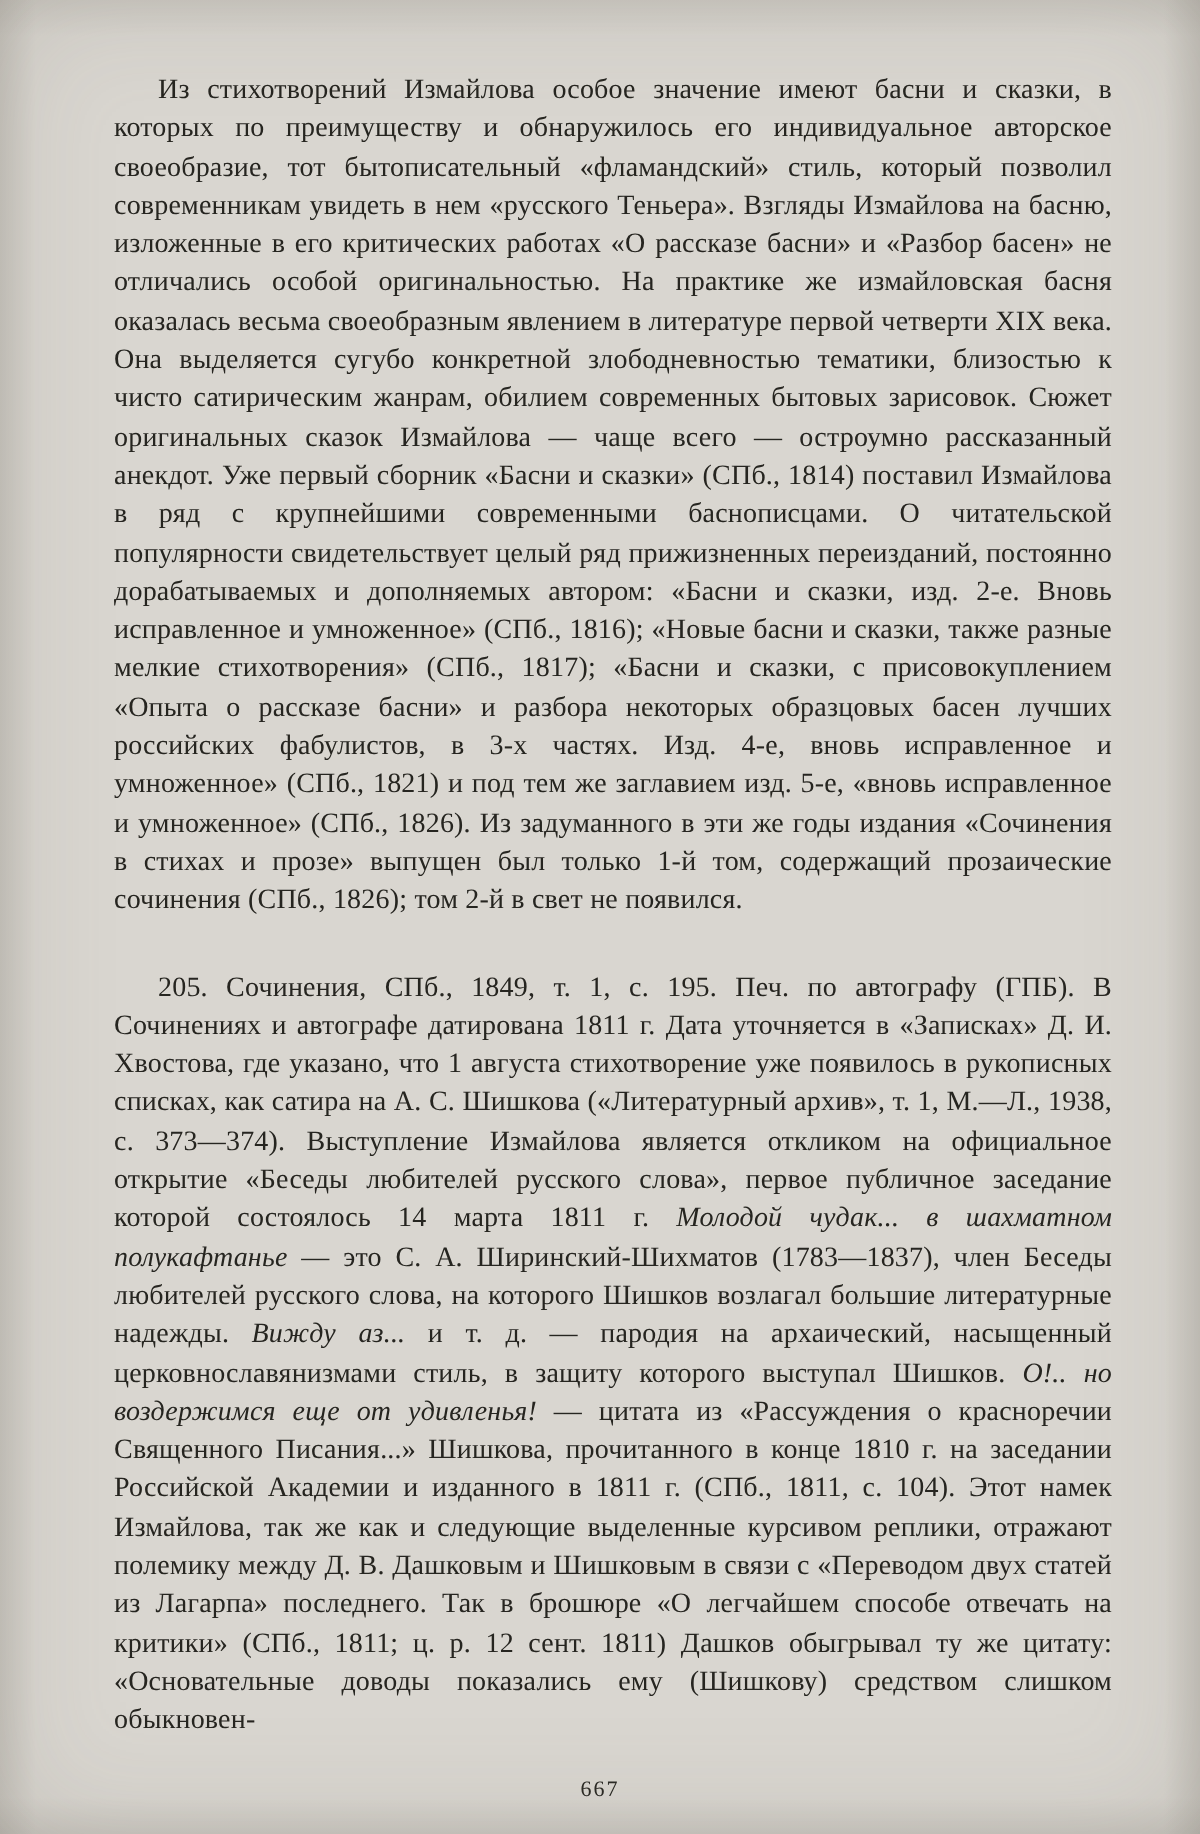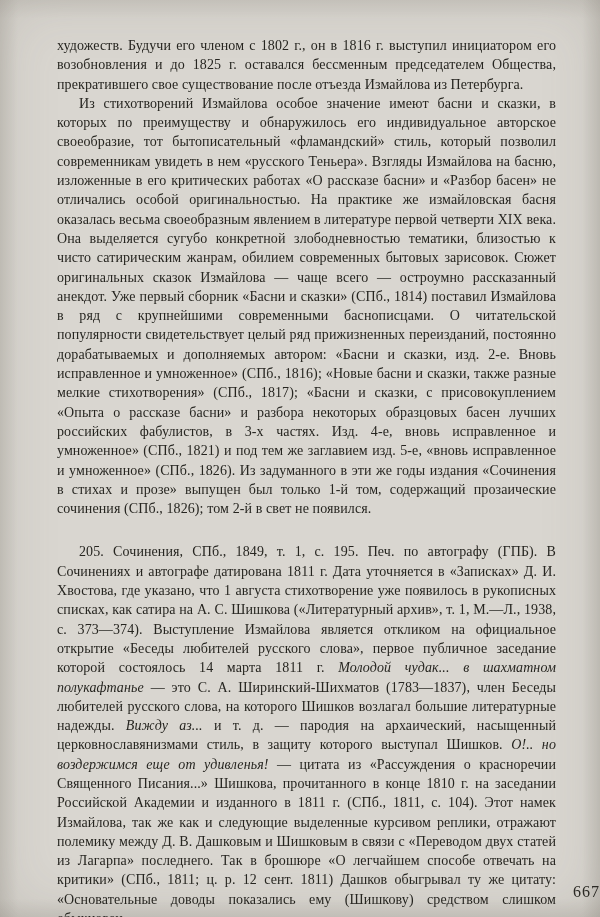--- a/index.html
+++ b/index.html
@@ -36,29 +36,28 @@
     padding: 0;
   }
   .para.indent { text-indent: 22px; font-family: Liberation Serif, serif; }
   .para.spaced { margin-top: 24px; }
   .italic { font-style: italic; }
   .page-number {
     position: absolute;
     bottom: 16px;
     left: 0;
     width: 100%;
-    text-align: right;
-    font-size: 16px;
+    text-align: center;
+    font-size: 11px;
     letter-spacing: 1px;
     color: #2b2a25;
   }
 </style>
 </head>
 <body>
 
 <div class="page">
   <div class="text-block" id="text-block">
-      <p class="para"><span>художеств. Будучи его членом с 1802 г., он в 1816 г. выступил инициатором его возобновления и до 1825 г. оставался бессменным председателем Общества, прекратившего свое существование после отъезда Измайлова из Петербурга.</span></p>
       <p class="para indent"><span>Из стихотворений Измайлова особое значение имеют басни и сказки, в которых по преимуществу и обнаружилось его индивидуальное авторское своеобразие, тот бытописательный «фламандский» стиль, который позволил современникам увидеть в нем «русского Теньера». Взгляды Измайлова на басню, изложенные в его критических работах «О рассказе басни» и «Разбор басен» не отличались особой оригинальностью. На практике же измайловская басня оказалась весьма своеобразным явлением в литературе первой четверти XIX века. Она выделяется сугубо конкретной злободневностью тематики, близостью к чисто сатирическим жанрам, обилием современных бытовых зарисовок. Сюжет оригинальных сказок Измайлова — чаще всего — остроумно рассказанный анекдот. Уже первый сборник «Басни и сказки» (СПб., 1814) поставил Измайлова в ряд с крупнейшими современными баснописцами. О читательской популярности свидетельствует целый ряд прижизненных переизданий, постоянно дорабатываемых и дополняемых автором: «Басни и сказки, изд. 2-е. Вновь исправленное и умноженное» (СПб., 1816); «Новые басни и сказки, также разные мелкие стихотворения» (СПб., 1817); «Басни и сказки, с присовокуплением «Опыта о рассказе басни» и разбора некоторых образцовых басен лучших российских фабулистов, в 3-х частях. Изд. 4-е, вновь исправленное и умноженное» (СПб., 1821) и под тем же заглавием изд. 5-е, «вновь исправленное и умноженное» (СПб., 1826). Из задуманного в эти же годы издания «Сочинения в стихах и прозе» выпущен был только 1-й том, содержащий прозаические сочинения (СПб., 1826); том 2-й в свет не появился.</span></p>
       <p class="para indent spaced"><span>205. Сочинения, СПб., 1849, т. 1, с. 195. Печ. по автографу (ГПБ). В Сочинениях и автографе датирована 1811 г. Дата уточняется в «Записках» Д. И. Хвостова, где указано, что 1 августа стихотворение уже появилось в рукописных списках, как сатира на А. С. Шишкова («Литературный архив», т. 1, М.—Л., 1938, с. 373—374). Выступление Измайлова является откликом на официальное открытие «Беседы любителей русского слова», первое публичное заседание которой состоялось 14 марта 1811 г. </span><span class="italic">Молодой чудак... в шахматном полукафтанье</span><span> — это С. А. Ширинский-Шихматов (1783—1837), член Беседы любителей русского слова, на которого Шишков возлагал большие литературные надежды. </span><span class="italic">Вижду аз...</span><span> и т. д. — пародия на архаический, насыщенный церковнославянизмами стиль, в защиту которого выступал Шишков. </span><span class="italic">О!.. но воздержимся еще от удивленья!</span><span> — цитата из «Рассуждения о красноречии Священного Писания...» Шишкова, прочитанного в конце 1810 г. на заседании Российской Академии и изданного в 1811 г. (СПб., 1811, с. 104). Этот намек Измайлова, так же как и следующие выделенные курсивом реплики, отражают полемику между Д. В. Дашковым и Шишковым в связи с «Переводом двух статей из Лагарпа» последнего. Так в брошюре «О легчайшем способе отвечать на критики» (СПб., 1811; ц. р. 12 сент. 1811) Дашков обыгрывал ту же цитату: «Основательные доводы показались ему (Шишкову) средством слишком обыкновен-</span></p>
     </div>
   <div class="page-number">667</div>
 </div>
 
 </body></html>

